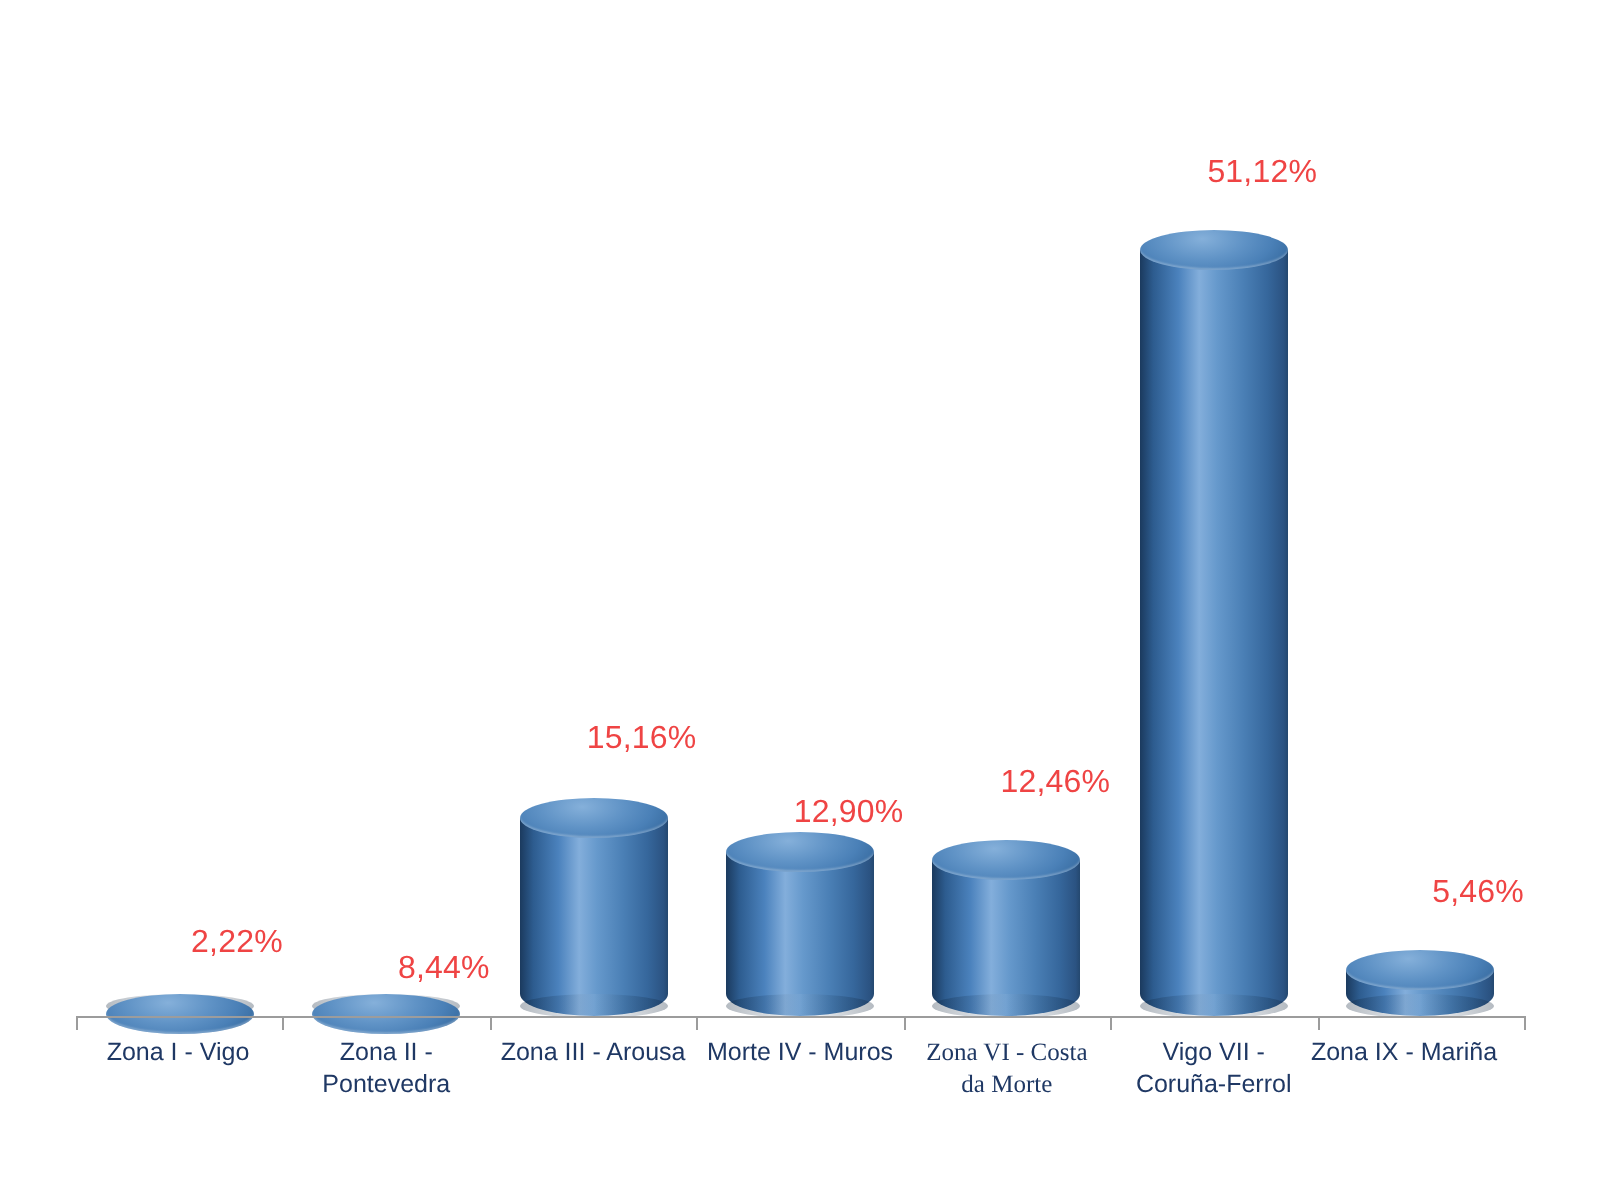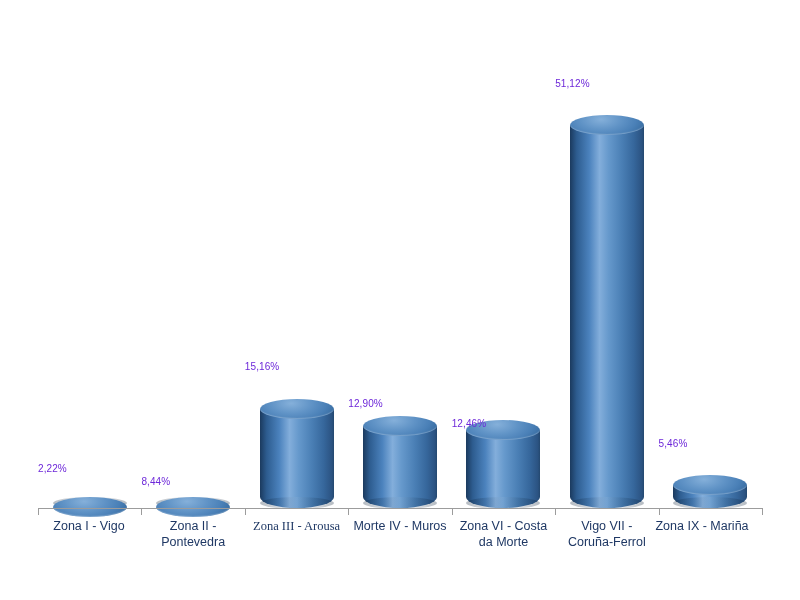--- a/index.html
+++ b/index.html
@@ -115,23 +115,23 @@
         #3a6ea3 88%,
         #2f5c8c 100%);
     box-shadow: inset 0 -1px 1px rgba(255,255,255,0.25);
   }
 
   
   .value-label {
     position: absolute;
     left: 0;
     width: 103px;
-    text-align: left;
-    font-size: 10px;
-    color: #6d28d9;
+    text-align: right;
+    font-size: 16px;
+    color: #ef4444;
     letter-spacing: 0.1px;
     white-space: nowrap;
   }
 
   
   .cat-label {
     position: absolute;
     top: 518px;
     width: 118px;
     text-align: center;
@@ -174,21 +174,21 @@
             <div class="cyl-top" style="bottom: 71.696px;"></div>
           </div>
         </div>
         <div class="value-label" style="left: 348.286px; width: 103.429px; top: 379.304px; margin-top: 19px;">12,90%</div>
         <div class="bar-slot" style="left: 451.714px; width: 103.429px;">
           <div class="cyl-wrap">
             <div class="cyl-body" style="height: 78.2273px;"></div>
             <div class="cyl-top" style="bottom: 68.2273px;"></div>
           </div>
         </div>
-        <div class="value-label" style="left: 451.714px; width: 103.429px; top: 382.773px; margin-top: 35px;">12,46%</div>
+        <div class="value-label" style="left: 451.714px; width: 103.429px; top: 382.773px;">12,46%</div>
         <div class="bar-slot" style="left: 555.143px; width: 103.429px;">
           <div class="cyl-wrap">
             <div class="cyl-body" style="height: 383px;"></div>
             <div class="cyl-top" style="bottom: 373px;"></div>
           </div>
         </div>
         <div class="value-label" style="left: 555.143px; width: 103.429px; top: 78px;">51,12%</div>
         <div class="bar-slot" style="left: 658.571px; width: 103.429px;">
           <div class="cyl-wrap">
             <div class="cyl-body" style="height: 23.0434px;"></div>
@@ -211,27 +211,27 @@
       </div>
 
     <div id="cats-layer">
         <div class="cat-label" style="left: 30px;">
           <div>Zona I - Vigo</div>
         </div>
         <div class="cat-label" style="left: 134.143px;">
           <div>Zona II -</div>
           <div>Pontevedra</div>
         </div>
-        <div class="cat-label" style="left: 237.571px; font-family: Liberation Serif, serif;">
+        <div class="cat-label" style="left: 237.571px;">
           <div>Zona III - Arousa</div>
         </div>
         <div class="cat-label" style="left: 341px;">
           <div>Morte IV - Muros</div>
         </div>
-        <div class="cat-label" style="left: 444.429px;">
+        <div class="cat-label" style="left: 444.429px; font-family: Liberation Serif, serif;">
           <div>Zona VI - Costa</div>
           <div>da Morte</div>
         </div>
         <div class="cat-label" style="left: 547.857px;">
           <div>Vigo VII -</div>
           <div>Coruña-Ferrol</div>
         </div>
         <div class="cat-label" style="left: 643px;">
           <div>Zona IX - Mariña</div>
         </div>

